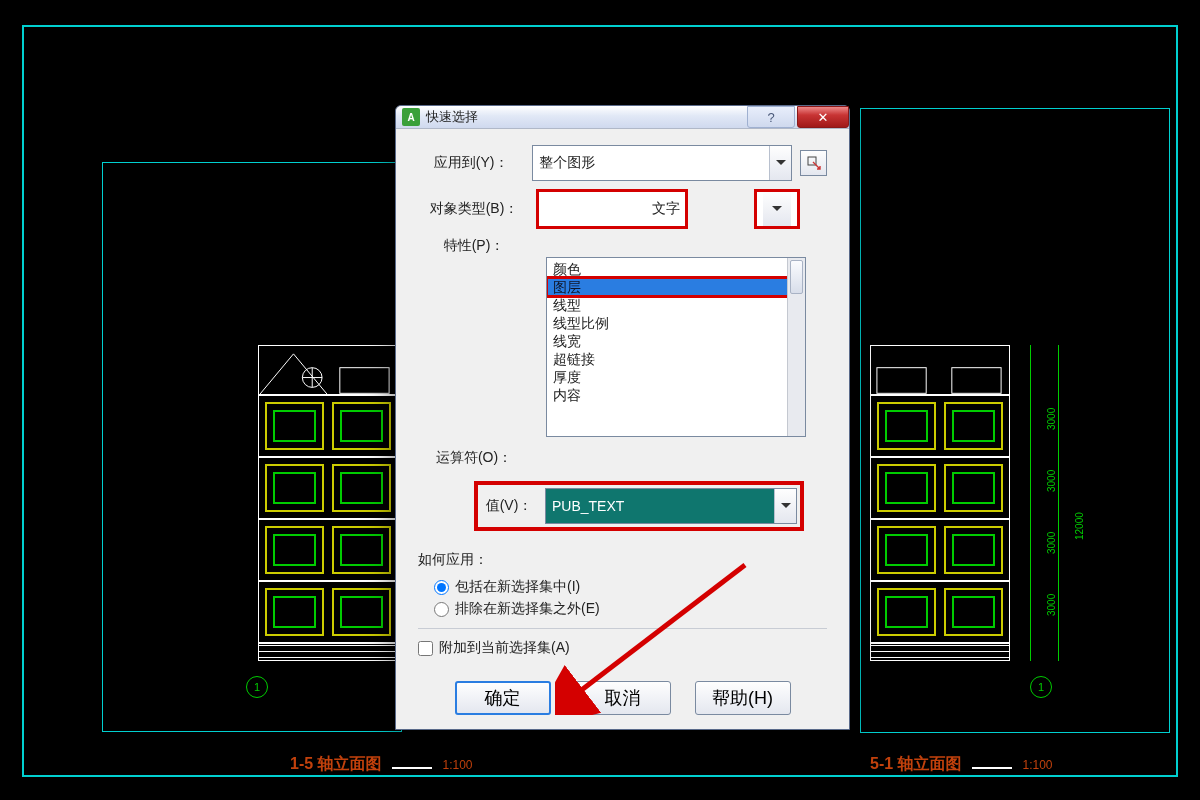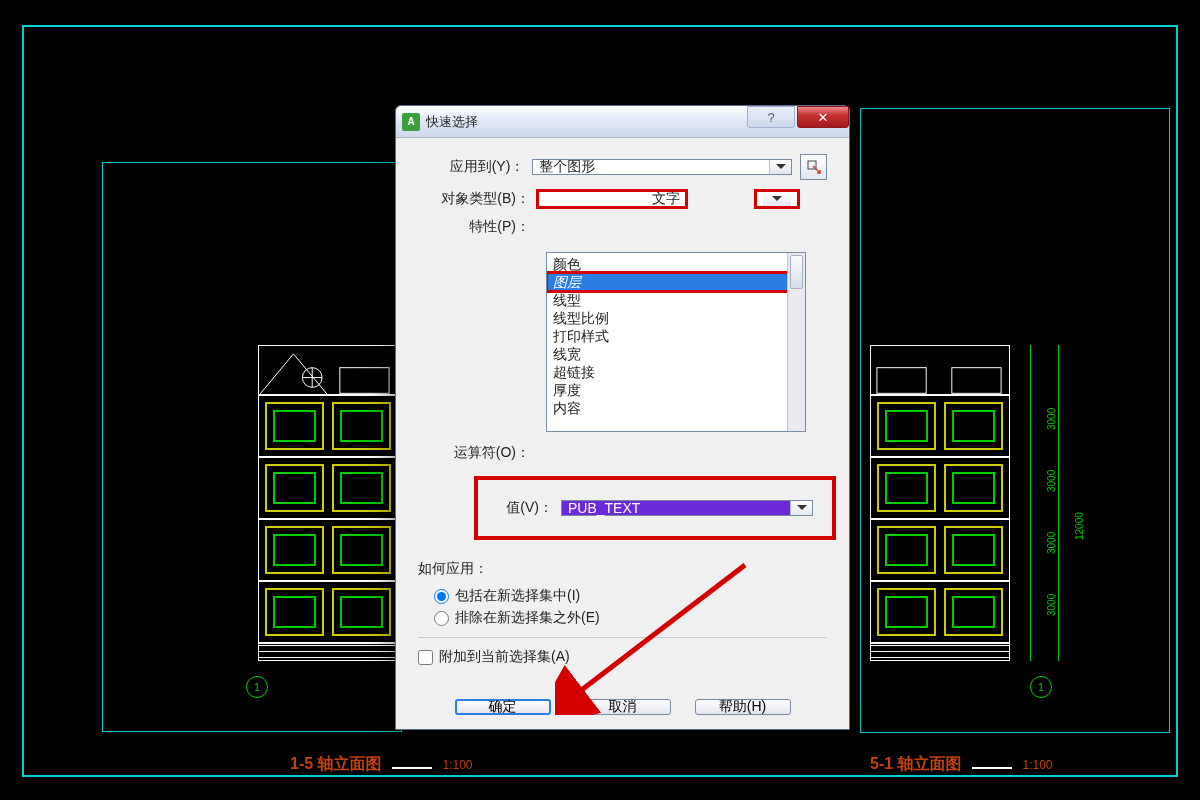--- a/index.html
+++ b/index.html
@@ -82,23 +82,23 @@
   }
   .win-help { background: linear-gradient(#e8eefb,#cfd9ee); border:1px solid #9fb0d0; margin-right:2px; color:#4a5a7a;}
   .win-close { background: linear-gradient(#e88,#c83434 40%,#a01818); color:#fff; border:1px solid #8a1818; width:52px; }
 
   .dlg-body {
     flex: 1; padding: 16px 22px 10px 22px;
     color: #222; font-size: 14px;
     position: relative;
   }
   .row { display: flex; align-items: center; margin-bottom: 10px; }
-  .lbl { width: 120px; text-align: right; padding-right: 8px; font-size: 14px; }
+  .lbl { width: 120px; text-align: center; padding-right: 8px; font-size: 14px; }
   .combo {
-    flex: 1; height: 16px; border: 1px solid #7a8aa0; background: #fff;
+    flex: 1; height: 36px; border: 1px solid #7a8aa0; background: #fff;
     display: flex; align-items: center; padding: 0 6px; position: relative;
     font-size: 14px;
   }
   .combo.small { flex:none; width: 260px; }
   .combo-arrow {
     position: absolute; right: 0; top: 0; width: 22px; height: 100%;
     border-left: 1px solid #b8c0ce;
     background: linear-gradient(#fefefe,#e4e7ef);
     display:flex;align-items:center;justify-content:center;
   }
@@ -110,38 +110,38 @@
   }
   .hl-red { outline: 3px solid #d40000; outline-offset: -1px; justify-content: flex-end; }
   .hl-red-wrap { border: 4px solid #d40000; padding:3px; }
 
   .listbox {
     width: 260px; height: 180px; border: 1px solid #7a8aa0; background:#fff;
     overflow:hidden; position:relative; margin-left: 128px;
     font-size:14px; line-height: 18px; padding-top:2px;
   }
   .listbox .item { padding: 0 6px; white-space:nowrap; }
-  .listbox .item.sel { background:#2a7de1; color:#ffffff;font-style:italic; }
+  .listbox .item.sel { background:#2a7de1; color:#0f172a; }
   .list-scroll {
     position:absolute; right:0; top:0; width:18px; height:100%;
     background:#e8eaef; border-left:1px solid #c4c8d0;
   }
   .list-scroll .thumb { position:absolute; left:2px; right:2px; top:2px; height:34px; background:linear-gradient(#fafbfe,#d8deea); border:1px solid #a8b2c4; border-radius:2px; }
 
   .section-label { margin: 12px 0 9px 0; font-size:14px; }
   .radio-row, .check-row { display:flex; align-items:center; margin: 4px 0 4px 16px; font-size:14px; gap:6px; }
   input[type=radio], input[type=checkbox] { width:15px; height:15px; }
 
   .btn-row {
     display:flex; gap:24px; justify-content:center; padding:10px 0 14px 0;
   }
   .push-btn {
-    width: 96px; height: 16px;
+    width: 96px; height: 34px;
     border: 1px solid #7a8aa0; background: linear-gradient(#fefefe,#e4e7ef);
-    border-radius: 3px; font-size:14px;
+    border-radius: 3px; font-size:18px;
     display:flex;align-items:center;justify-content:center;
   }
   .push-btn.default { border: 2px solid #2a7de1; }
 
   
   .arrow-anno {
     position:absolute; left:555px; top:555px; width:200px; height:160px; pointer-events:none; z-index:50;
   }
 </style>
 </head>
@@ -261,50 +261,49 @@
           <span>文字</span>
         </div>
         <div style="width:70px;"></div>
         <div class="combo hl-red" style="flex:none; width:42px;">
           <div class="combo-arrow" style="position:relative;border:none;width:100%"></div>
         </div>
       </div>
     </div>
 
     
-    <div class="row" style="margin-bottom:16px;">
+    <div class="row" style="margin-bottom:2px;">
       <div class="lbl">特性(P)：</div>
     </div>
     
     <div class="listbox">
       <div class="item">颜色</div>
       <div class="item sel hl-red" style="outline-width:3px">图层</div>
       <div class="item">线型</div>
       <div class="item">线型比例</div>
-      <div class="item">打印样式</div>
       <div class="item">线宽</div>
       <div class="item">超链接</div>
       <div class="item">厚度</div>
       <div class="item">内容</div>
 
       <div class="list-scroll">
           <div class="thumb"></div>
         </div>
     </div>
 
     
     <div class="row" style="margin-top:12px;">
       <div class="lbl">运算符(O)：</div>
     </div>
 
     
     <div class="hl-red-wrap" style="margin:4px 0 8px 56px; display:inline-block;">
-      <div class="row" style="margin:16px;">
+      <div class="row" style="margin:0;">
         <div class="lbl" style="width:64px">值(V)：</div>
-        <div class="combo" style="width:252px; background:#6d28d9; color:#fff;">
+        <div class="combo" style="width:252px; background:#0f766e; color:#fff;">
           <span>PUB_TEXT</span>
           <div class="combo-arrow"></div>
         </div>
       </div>
     </div>
 
     
     <div class="section-label">如何应用：</div>
     <label class="radio-row">
       <input type="radio" name="ha" checked="" style="">

